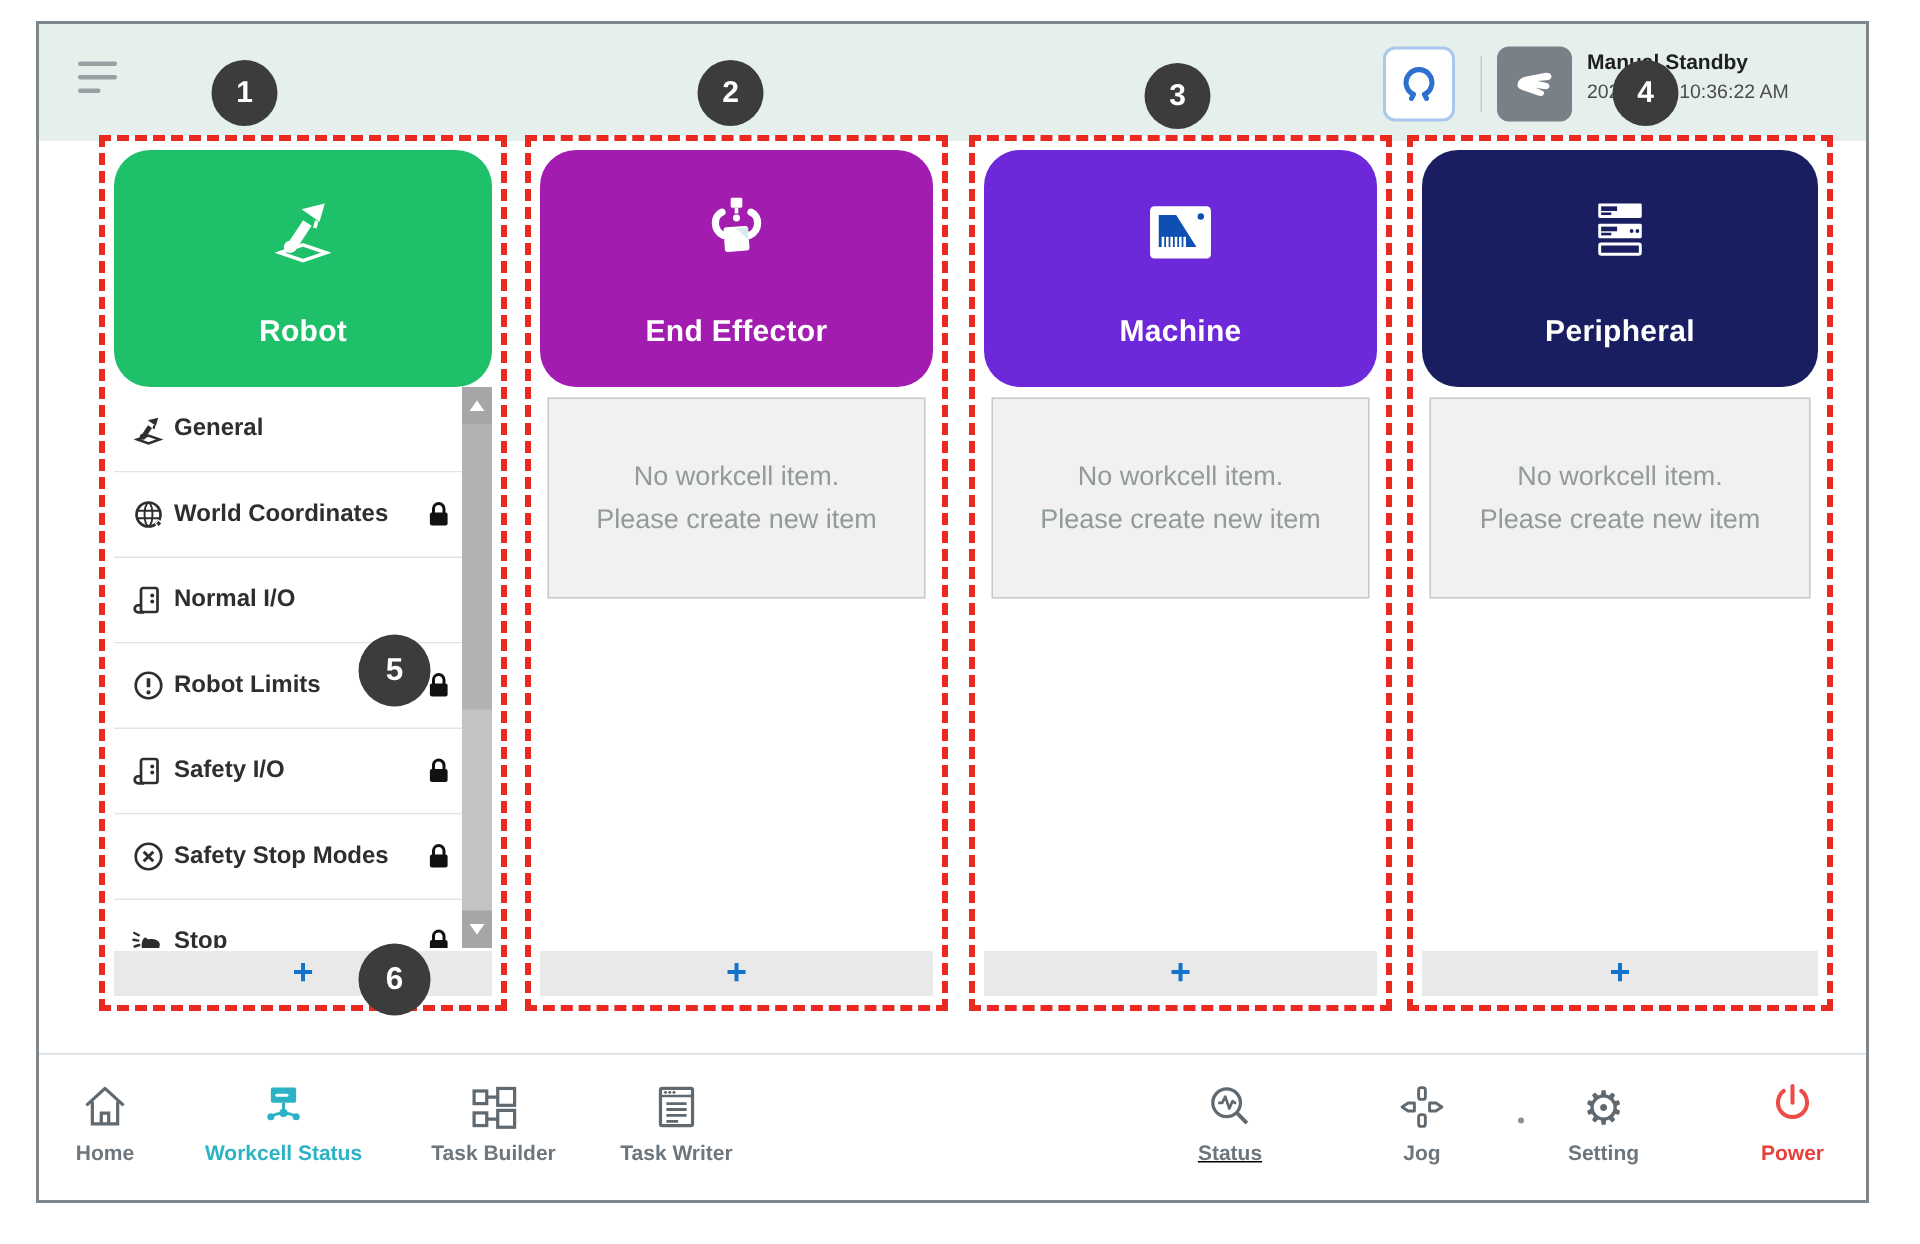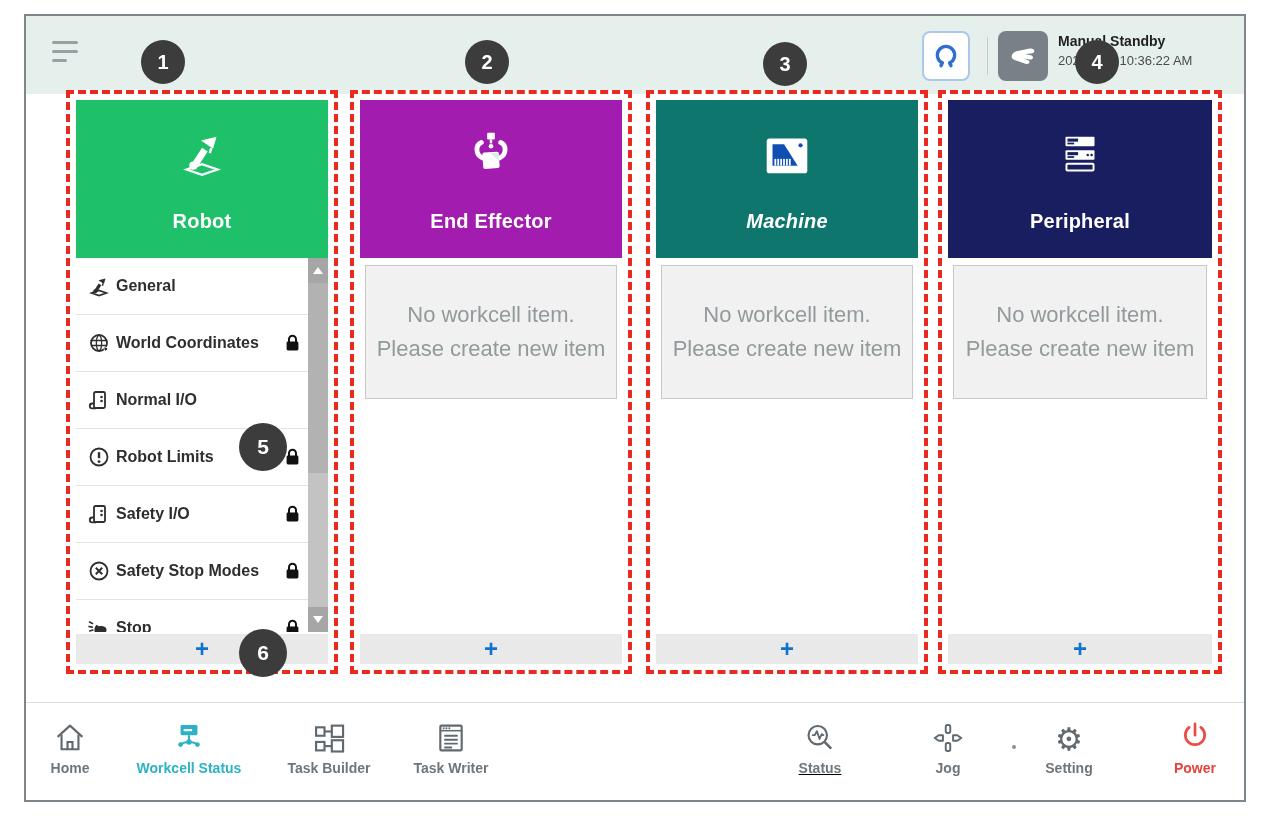--- a/index.html
+++ b/index.html
@@ -17,24 +17,24 @@
   .status-block{position:absolute;left:1032px;top:17px;width:190px;}
   .status-mode{font-size:14px;font-weight:bold;color:#1f1f1f;}
   .status-time{font-size:13px;color:#4c4c4c;margin-top:4px;}
 
   
   .column{position:absolute;top:74px;height:584px;border:4px dashed #ea2a20;background:#fff;box-sizing:border-box;padding:6px;display:flex;flex-direction:column;}
   .col-1{left:40px;width:272px;}
   .col-2{left:324px;width:282px;}
   .col-3{left:620px;width:282px;}
   .col-4{left:912px;width:284px;}
-  .col-head{height:158px;flex:none;display:flex;flex-direction:column;align-items:center;justify-content:center;gap:22px;cursor:pointer;}
+  .col-head{height:158px;flex:none;display:flex;flex-direction:column;align-items:center;justify-content:center;gap:22px;cursor:pointer;border-radius:24px;}
   .col-1 .col-head{background:#1fc06a;}
   .col-2 .col-head{background:#a21caf;}
-  .col-3 .col-head{background:#0f766e;font-style:italic;}
+  .col-3 .col-head{background:#6d28d9;}
   .col-4 .col-head{background:#191e61;}
   .col-title{margin:0;font-size:20px;font-weight:bold;color:#fff;letter-spacing:.2px;}
   .col-body{flex:1;position:relative;overflow:hidden;}
   .col-footer{flex:none;height:30px;margin-top:2px;background:#e9e9e9;display:flex;align-items:center;justify-content:center;cursor:pointer;}
   .plus{color:#1273cc;font-size:24px;font-weight:bold;line-height:30px;}
 
   
   .rlist{position:absolute;inset:0;}
   .row{height:57px;display:flex;align-items:center;gap:4px;padding:0 28px 0 10px;border-bottom:1px solid #e3e3e3;box-sizing:border-box;cursor:pointer;background:#fff;}
   .rlabel{font-size:16px;font-weight:bold;color:#2e2e2e;white-space:nowrap;}
@@ -43,21 +43,21 @@
   
   .sbar{position:absolute;top:0;right:0;width:20px;bottom:0;background:#c3c3c3;}
   .sbtn{position:absolute;left:0;width:20px;height:25px;background:#a6a6a6;display:flex;align-items:center;justify-content:center;cursor:pointer;}
   .sbtn.up{top:0;} .sbtn.down{bottom:0;}
   .tri-up{width:0;height:0;border-left:5px solid transparent;border-right:5px solid transparent;border-bottom:7px solid #fff;}
   .tri-down{width:0;height:0;border-left:5px solid transparent;border-right:5px solid transparent;border-top:7px solid #fff;}
   .sthumb{position:absolute;left:0;top:25px;width:20px;height:190px;background:#b2b2b2;}
 
   
   .empty-box{margin:7px 5px;height:132px;background:#f1f1f1;border:1px solid #c8c8c8;display:flex;flex-direction:column;align-items:center;justify-content:center;gap:8px;}
-  .empty-box div{font-size:22px;color:#929a9c;}
+  .empty-box div{font-size:18px;color:#929a9c;}
 
   
   .nav-divider{position:absolute;left:0;right:0;top:686px;height:1px;background:#d8dcdd;}
   .nav-item{position:absolute;top:700px;transform:translateX(-50%);text-align:center;cursor:pointer;width:160px;}
   .nav-ico{height:40px;display:flex;align-items:flex-end;justify-content:center;}
   .nav-label{margin-top:4px;font-size:14px;font-weight:bold;color:#6d767d;}
   .nav-item.active .nav-label{color:#2bb3c5;}
   .nav-item.danger .nav-label{color:#e8413c;}
   .gear{font-family:"DejaVu Sans",sans-serif;font-size:31px;line-height:34px;color:#60696f;}
   .jogdot{position:absolute;left:986px;top:729px;width:4px;height:4px;border-radius:50%;background:#8a9096;}

